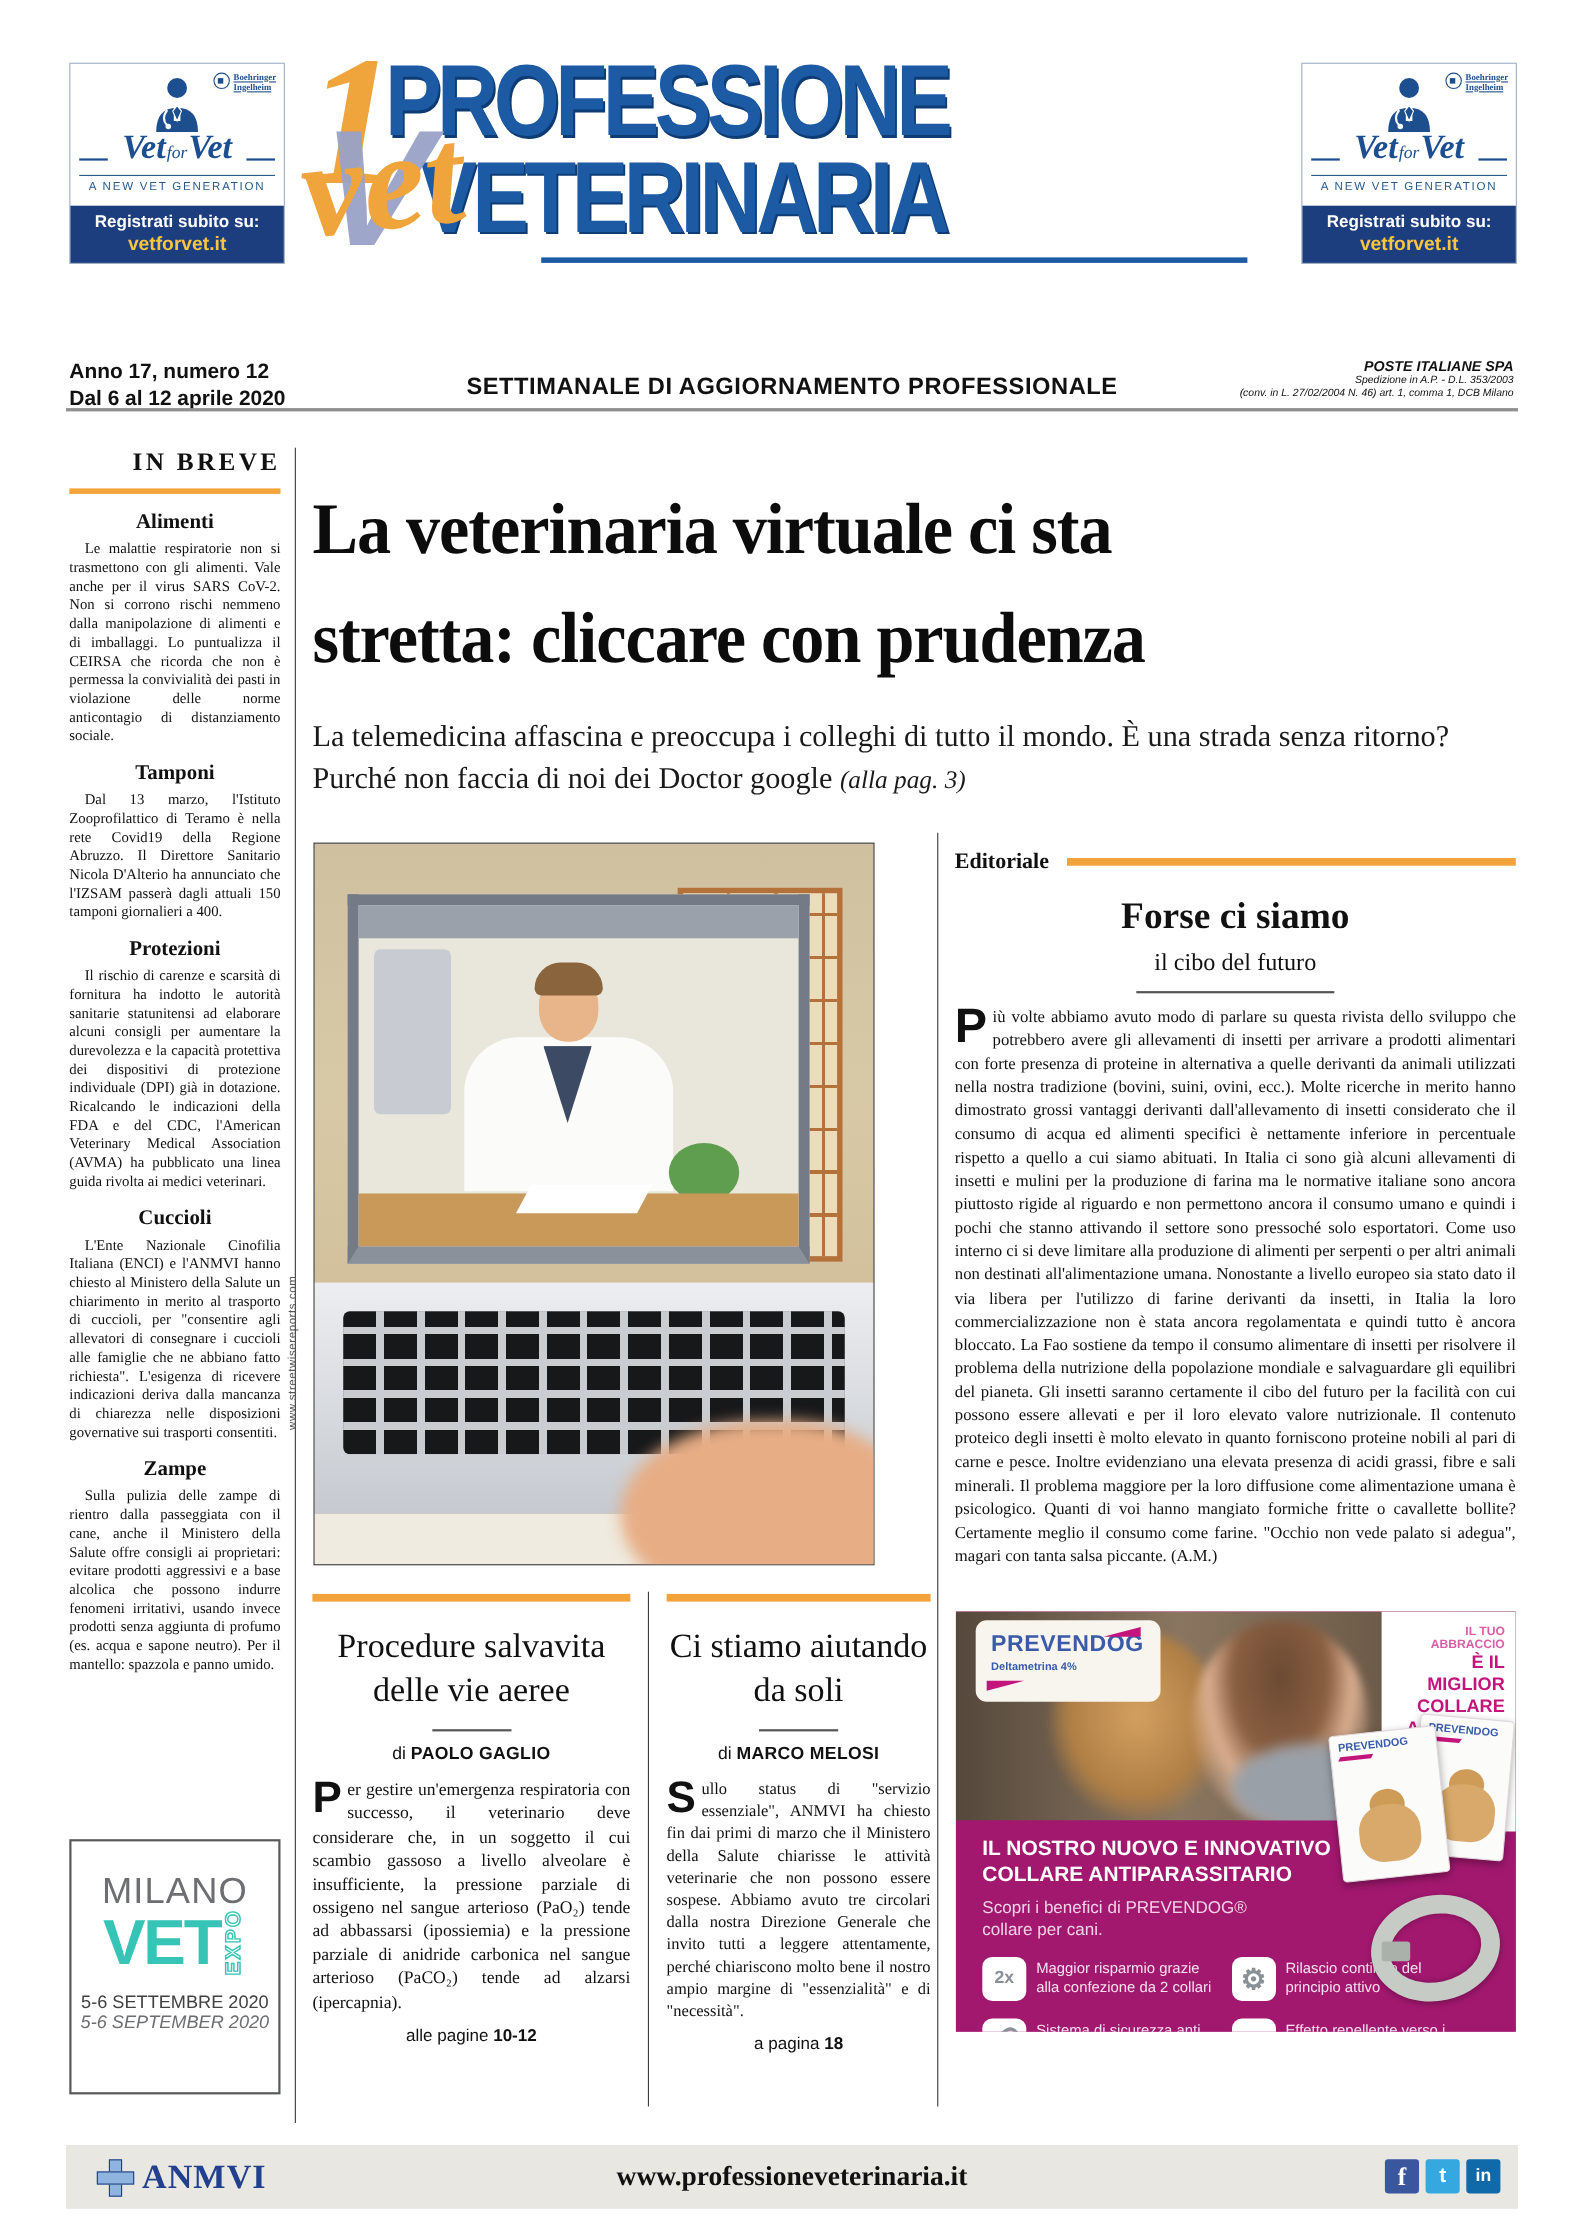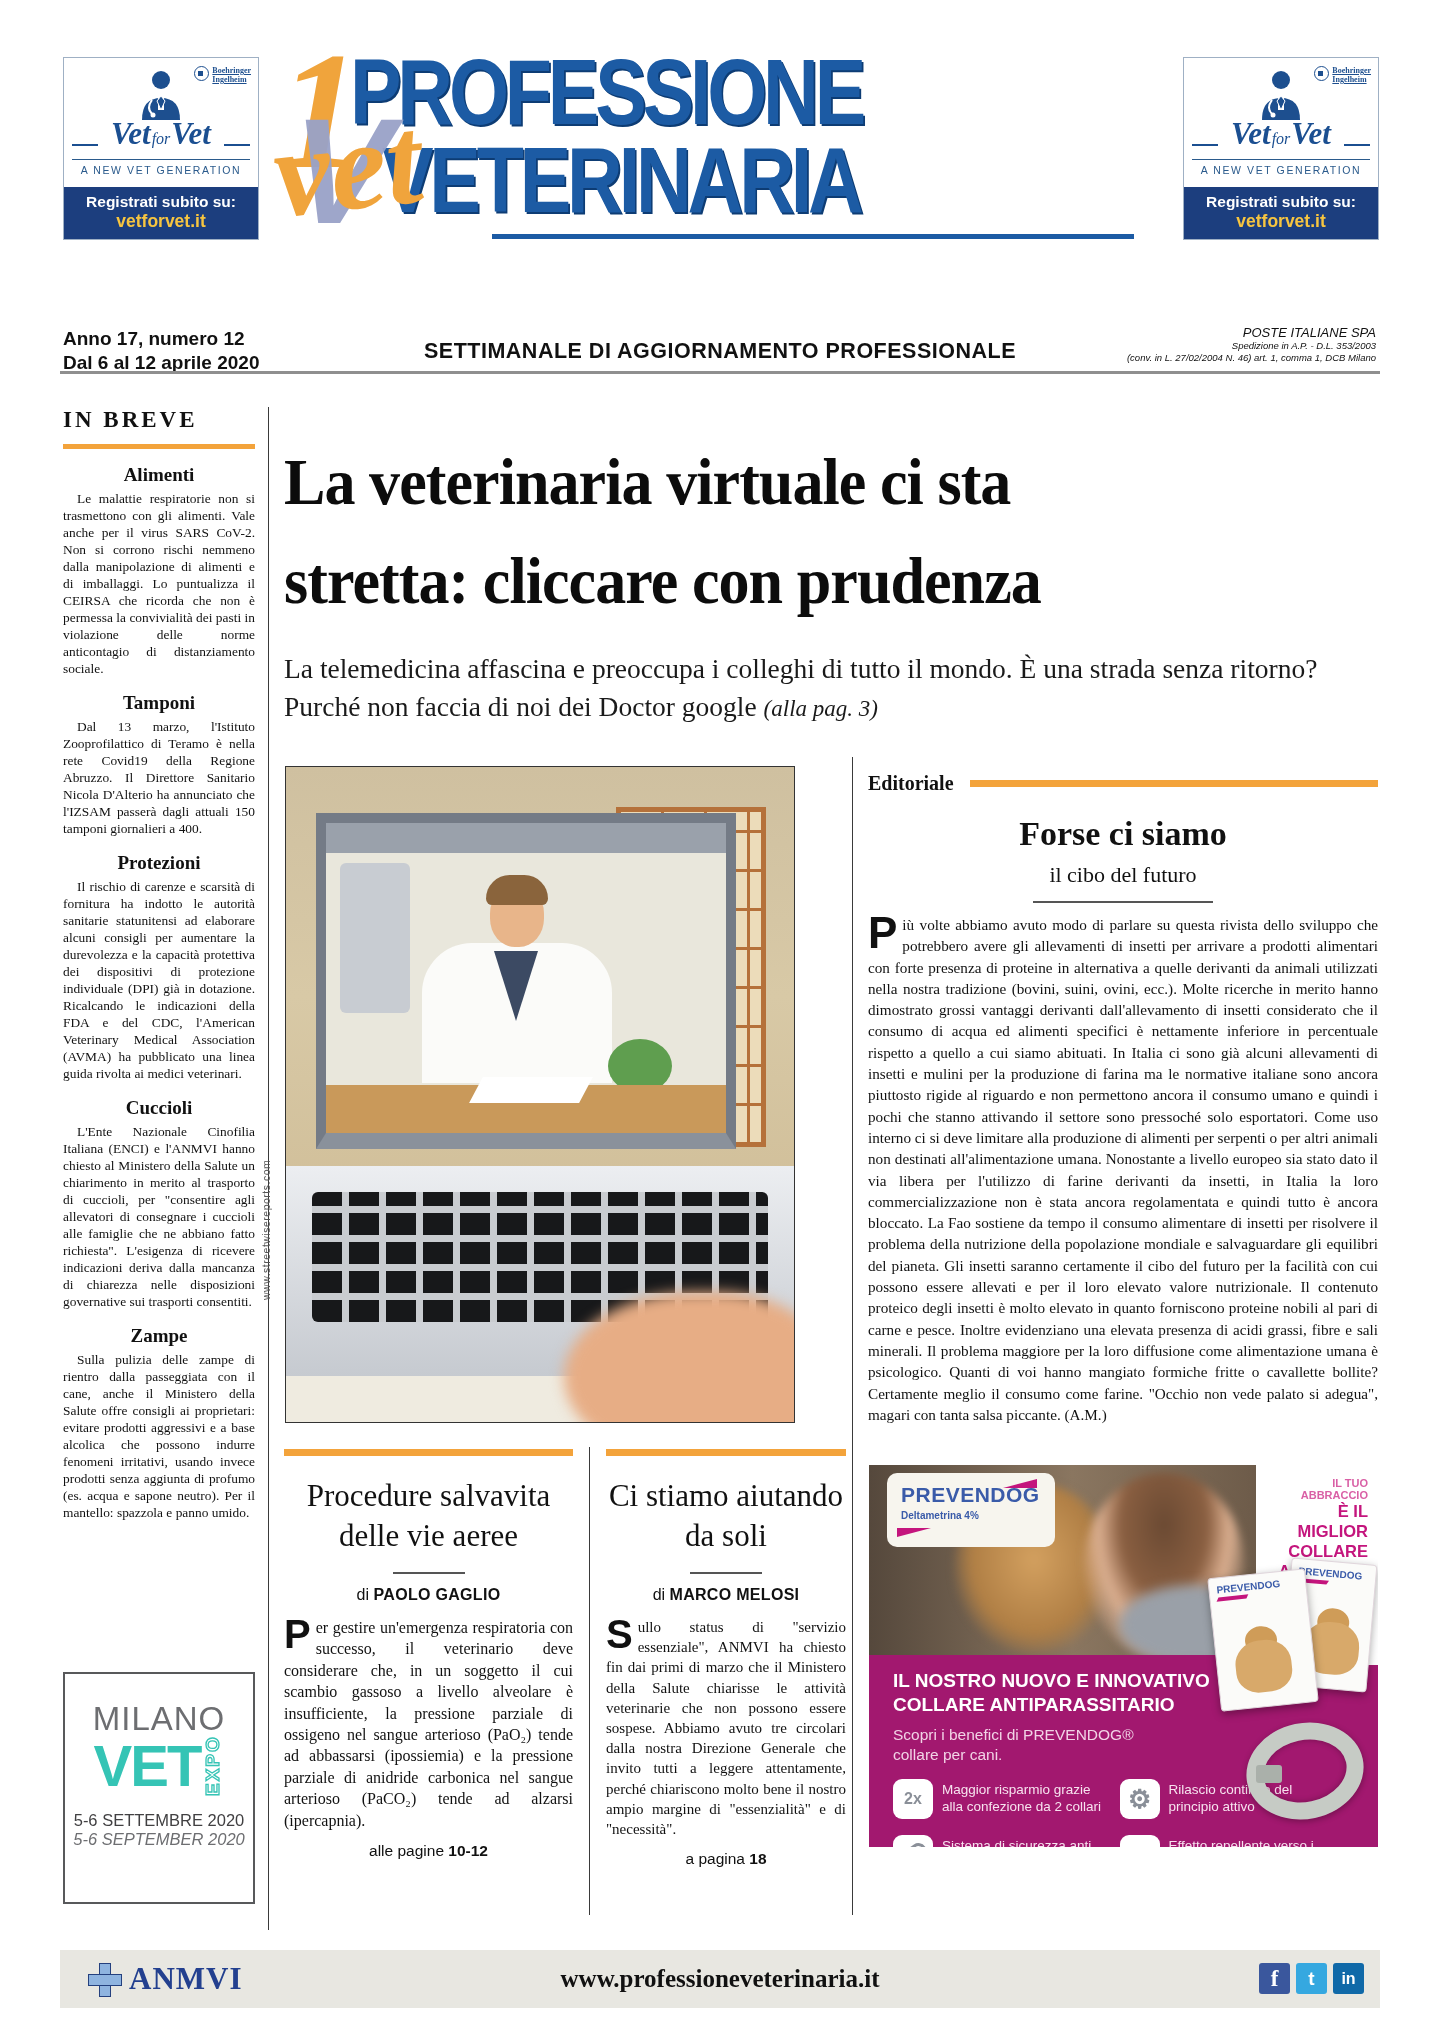--- a/index.html
+++ b/index.html
@@ -42,27 +42,27 @@
                font-weight:bold;font-size:126px;line-height:126px;color:#f0a43c;transform:rotate(-6deg);}
   .logo-underline{position:absolute;left:214px;top:190px;width:642px;height:5px;background:#1c5ba4;}
 
   
   .issue{position:absolute;left:63px;top:327px;font-family:"Liberation Sans",sans-serif;
          font-weight:bold;font-size:19px;line-height:24px;color:#111;}
   .subtitle{position:absolute;left:0;right:0;top:339px;text-align:center;
             font-family:"Liberation Sans",sans-serif;font-weight:bold;font-size:21.5px;letter-spacing:.5px;}
   .postal{position:absolute;right:64px;top:325px;text-align:right;font-family:"Liberation Sans",sans-serif;
           font-style:italic;color:#111;}
-  .postal .p1{font-weight:normal;font-size:13px;}
+  .postal .p1{font-weight:bold;font-size:13px;}
   .postal .p2{font-size:9.5px;line-height:12px;}
   .header-rule{position:absolute;left:60px;right:60px;top:371px;height:3px;background:#8f8f8f;}
 
   
   .leftcol{position:absolute;left:63px;top:407px;width:192px;}
-  .inbreve-title{text-align:left;font-weight:bold;font-size:23px;letter-spacing:3px;}
+  .inbreve-title{text-align:right;font-weight:bold;font-size:23px;letter-spacing:3px;}
   .inbreve-rule{height:5px;background:#f3a33b;margin-top:11px;}
   .ib-head{text-align:center;font-weight:bold;font-size:19px;margin:15px 0 4px 0;}
   .ib-text{font-size:13.4px;line-height:17px;text-align:justify;text-indent:14px;}
 
   .expo{position:absolute;left:63px;top:1672px;width:188px;height:228px;border:2px solid #58595b;
         background:#fff;text-align:center;}
   .expo-city{margin-top:26px;font-family:"Liberation Sans",sans-serif;font-size:33px;color:#6d6e71;letter-spacing:1px;}
   .expo-row{display:flex;justify-content:center;align-items:center;margin-top:-6px;}
   .expo-vet{font-family:"Liberation Sans",sans-serif;font-weight:bold;font-size:58px;color:#35c4b5;letter-spacing:-2px;}
   .expo-expo{writing-mode:vertical-rl;transform:rotate(180deg);font-family:"Liberation Sans",sans-serif;

